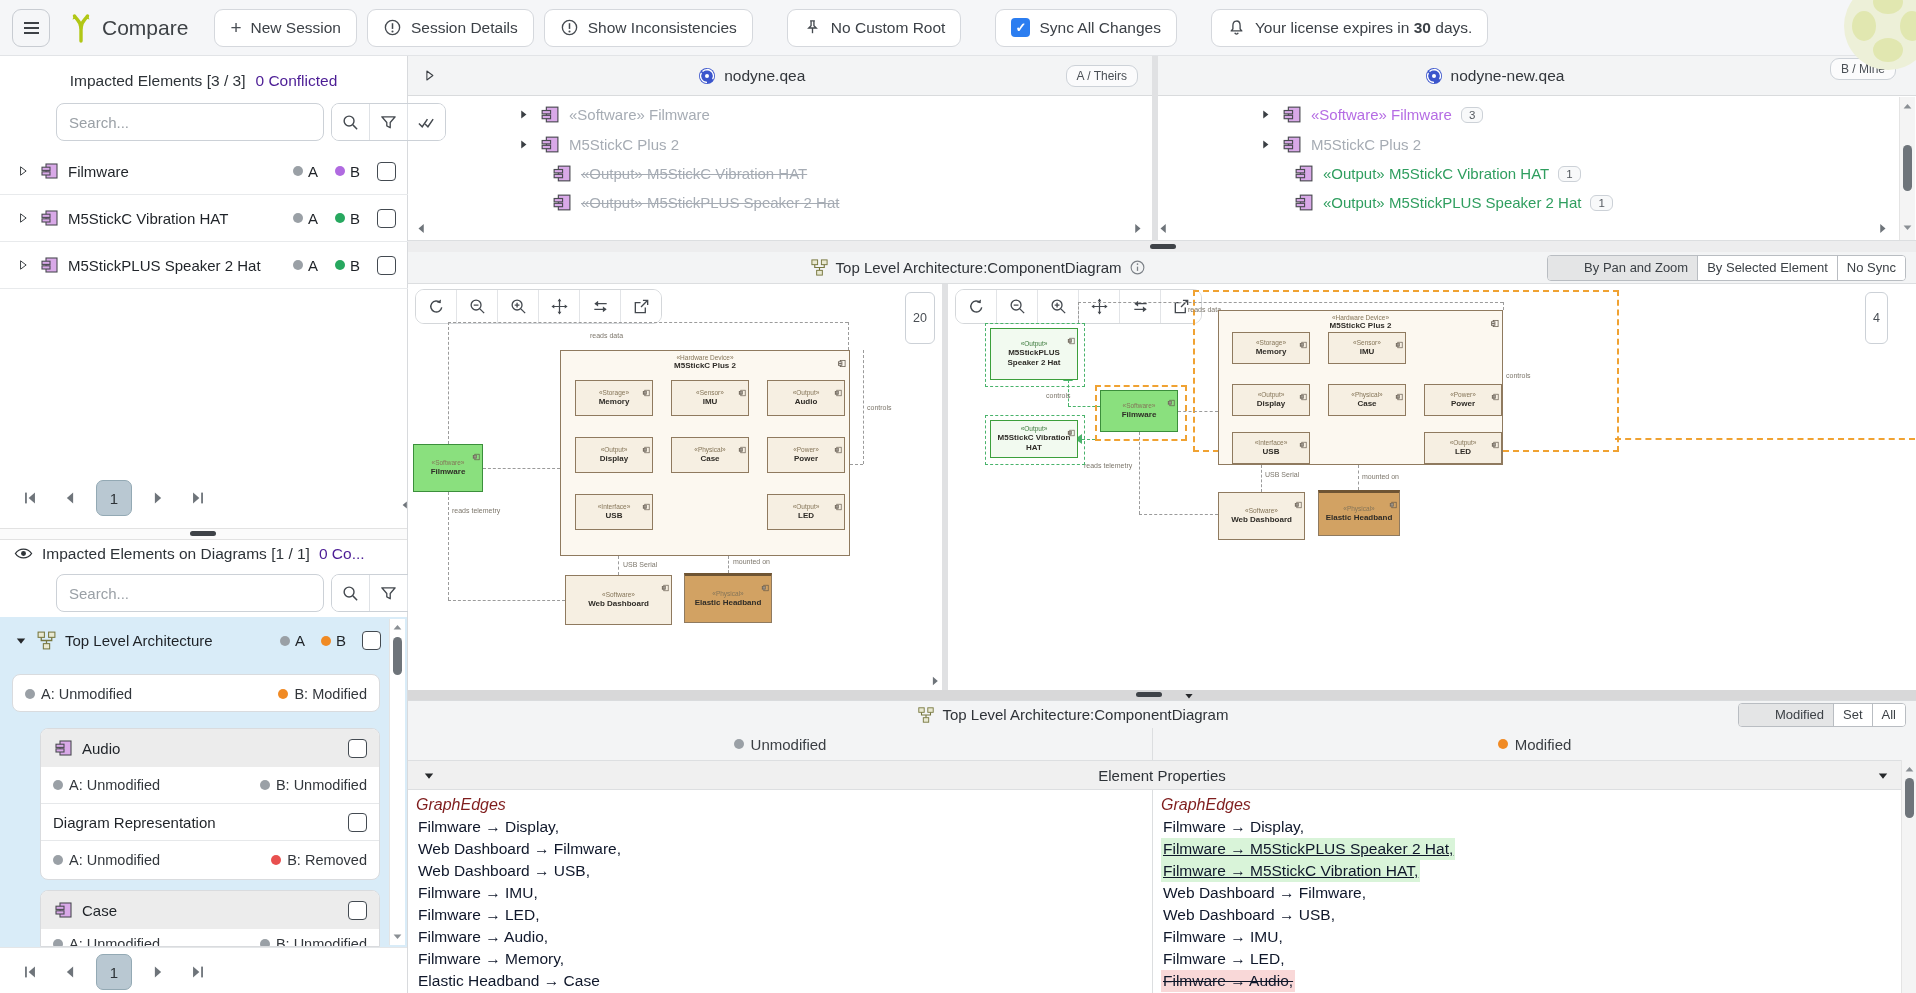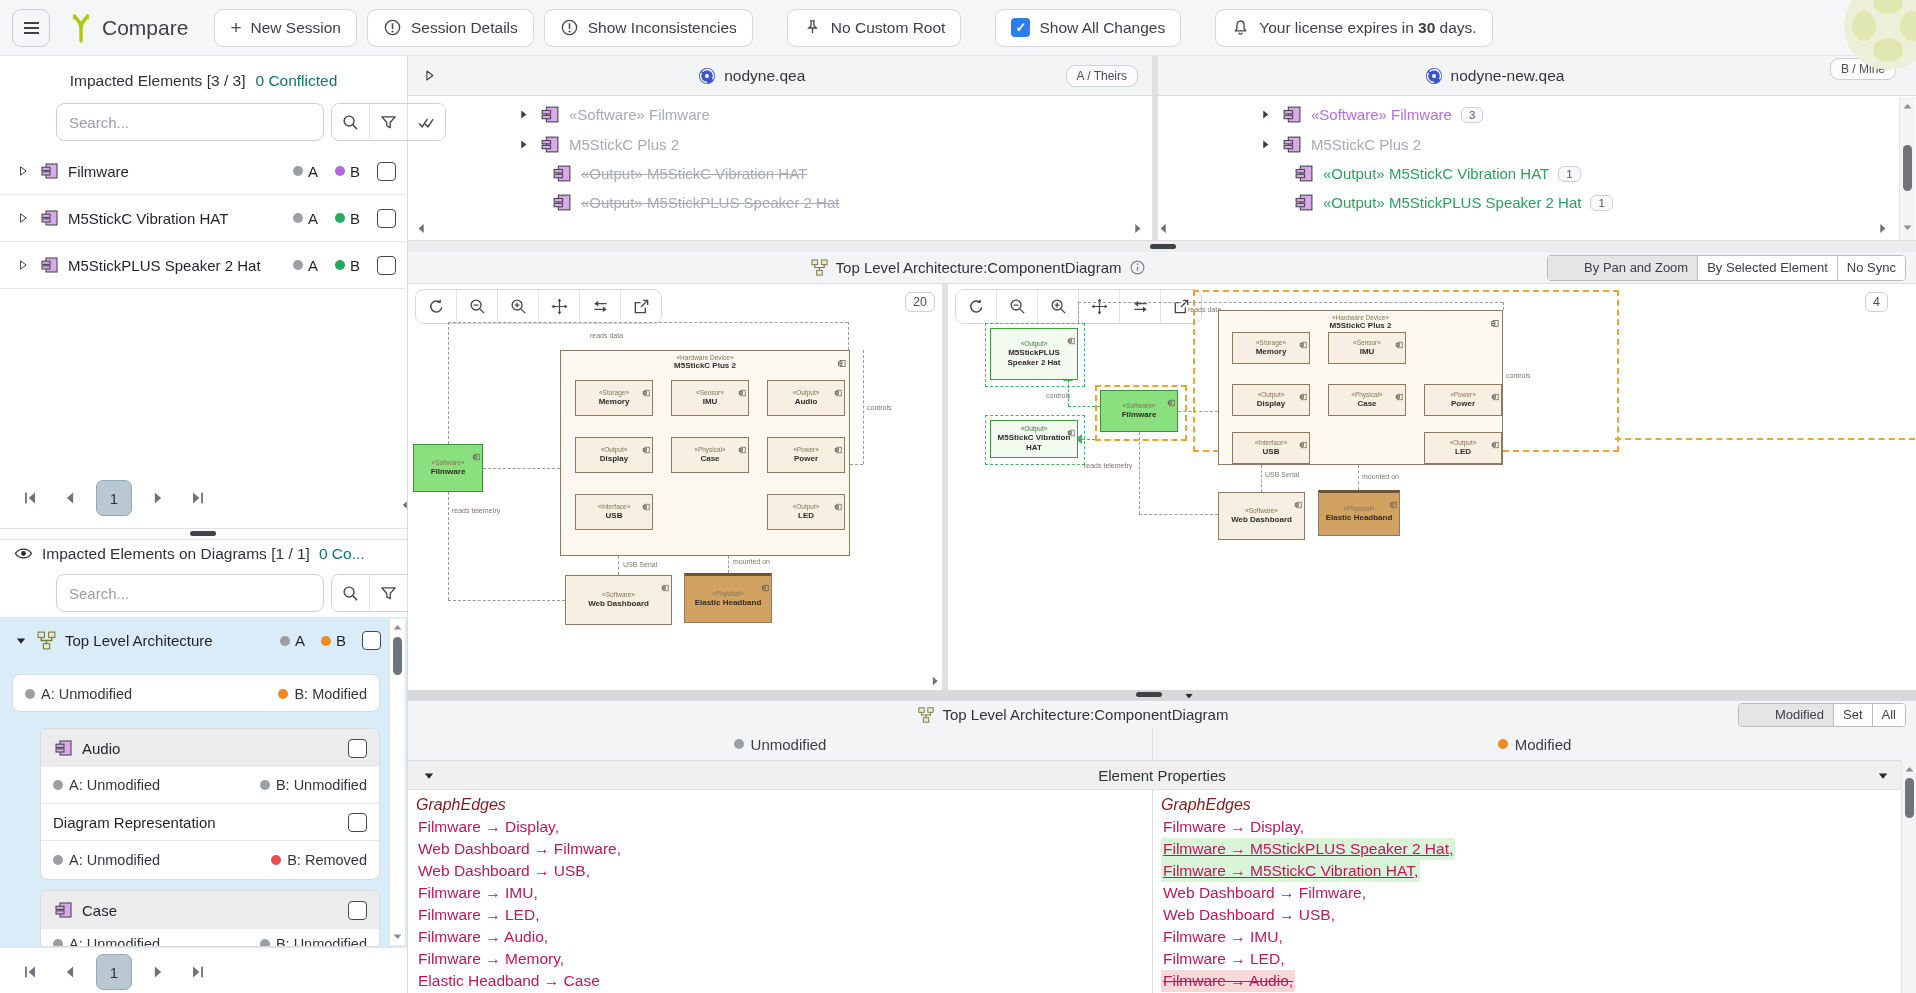--- a/index.html
+++ b/index.html
@@ -20,21 +20,21 @@
           color:#3c4147;white-space:nowrap;cursor:default;}
   .tb-btn svg{flex:0 0 auto;}
   .cbx{width:19px;height:19px;border-radius:4px;background:#2b7df0;display:inline-flex;
        align-items:center;justify-content:center;color:#fff;font-size:13px;font-weight:bold;}
   .avatar{position:absolute;right:-18px;top:-20px;width:92px;height:92px;z-index:6;}
   
   .sidebar{position:absolute;left:0;top:56px;width:408px;height:937px;background:#fff;
            border-right:1px solid #d8dadd;box-sizing:border-box;}
   .sb-title{position:absolute;left:0;width:100%;display:flex;justify-content:center;gap:10px;
             font-size:15.5px;color:#2e3338;align-items:center;}
-  .green-txt{color:#0f766e;}
+  .green-txt{color:#4c1d95;}
   .search-row{position:absolute;display:flex;gap:7px;padding-left:46px;}
   .search-input{width:268px;height:38px;border:1px solid #ccd1d7;border-radius:8px;
                 padding:0 12px;font-size:15px;color:#333;box-sizing:border-box;outline:none;
                 font-family:"Liberation Sans",sans-serif;}
   .search-input::placeholder{color:#9aa0a6;}
   .sbtn-group{display:flex;border:1px solid #ccd1d7;border-radius:8px;overflow:hidden;height:38px;box-sizing:border-box;background:#fff;}
   .sbtn{width:37px;display:flex;align-items:center;justify-content:center;background:#fff;}
   .sbtn + .sbtn{border-left:1px solid #dfe2e6;}
   .el-row{position:absolute;left:0;width:408px;height:47px;border-bottom:1px solid #e8eaec;
           display:flex;align-items:center;box-sizing:border-box;padding:0 12px 0 16px;gap:9px;
@@ -75,21 +75,21 @@
             border-bottom:1px solid #dcdee0;display:flex;align-items:center;box-sizing:border-box;}
   .seg{display:flex;border:1px solid #b9bdc2;border-radius:4px;overflow:hidden;height:24px;background:#fff;}
   .seg-btn{padding:0 9px;font-size:13px;color:#3c4146;display:flex;align-items:center;background:#fff;}
   .seg-btn + .seg-btn{border-left:1px solid #b9bdc2;}
   .seg-btn.on{background:#e4e5e6;padding-left:36px;}
   .pane{position:absolute;background:#fff;overflow:hidden;}
   .dg-toolbar{position:absolute;display:flex;border:1px solid #d4d7da;border-radius:9px;overflow:hidden;background:#fff;}
   .dg-btn{width:40px;height:33px;display:flex;align-items:center;justify-content:center;background:#fff;}
   .dg-btn + .dg-btn{border-left:1px solid #e2e4e7;}
   .num-badge{position:absolute;border:1px solid #ccd1d7;background:#fff;border-radius:6px;
-             font-size:12.5px;color:#4a4f55;padding:2px 7px;}
+             font-size:12.5px;color:#4a4f55;padding:18px 7px;}
   
   .dframe{position:absolute;background:#fcf8f0;border:1px solid #8f7a5f;box-sizing:border-box;}
   .dframe .ft{position:absolute;top:3px;left:0;width:100%;text-align:center;}
   .dframe .ft .st{font-size:6.5px;color:#857558;display:block;}
   .dframe .ft .nm{font-size:8px;font-weight:bold;color:#2f2c27;display:block;}
   .dbox{position:absolute;background:#f6efe2;border:1px solid #8f7a5f;box-sizing:border-box;
         display:flex;flex-direction:column;align-items:center;justify-content:center;text-align:center;}
   .dbox .st{font-size:6.5px;color:#857558;line-height:8px;}
   .dbox .nm{font-size:8px;font-weight:bold;color:#2f2c27;line-height:10px;}
   .dbox .mini{position:absolute;top:2px;right:2px;}
@@ -109,21 +109,21 @@
   
   .bot-hdr{position:absolute;left:408px;top:700px;width:1508px;height:28px;background:#f3f4f5;
            display:flex;align-items:center;box-sizing:border-box;border-top:1px solid #d9dbdd;}
   .legend{position:absolute;top:728px;height:32px;background:#f3f4f5;display:flex;align-items:center;
           justify-content:center;gap:7px;font-size:15px;color:#3a3e43;}
   .props-bar{position:absolute;left:408px;top:760px;width:1508px;height:30px;background:#f0f0f0;
              border-top:1px solid #dddfe1;border-bottom:1px solid #dddfe1;display:flex;align-items:center;
              justify-content:center;font-size:15px;color:#2e3338;box-sizing:border-box;}
   .edges-col{position:absolute;top:790px;bottom:0;overflow:hidden;background:#fff;}
   .edges-title{font-size:16px;font-style:italic;color:#7f1d1d;height:23px;line-height:23px;}
-  .edge{height:22px;line-height:22px;font-size:15.5px;color:#be185d;width:max-content;padding:0 2px;}
+  .edge{height:22px;line-height:22px;font-size:15.5px;color:#0f172a;width:max-content;padding:0 2px;}
   .edge.added{background:#d9f4d9;text-decoration:underline;}
   .edge.removed{background:#f9d8d8;text-decoration:line-through;}
   .scroll-tri{display:flex;align-items:center;justify-content:center;}
 </style>
 </head>
 <body>
 
 <div id="app">
 
 <svg width="0" height="0" style="position:absolute">
@@ -291,21 +291,21 @@
     <span>Show Inconsistencies</span>
   </button>
   <button class="tb-btn" style="margin-left:24px">
     <svg width="19" height="19">
           <use href="#i-pin"></use>
         </svg>
     <span>No Custom Root</span>
   </button>
   <button class="tb-btn" style="margin-left:24px">
     <span class="cbx">✓</span>
-    <span>Show All Changes</span>
+    <span>Sync All Changes</span>
   </button>
   <button class="tb-btn" style="margin-left:24px">
     <svg width="19" height="19">
           <use href="#i-bell"></use>
         </svg>
     <span><span>Your license expires in </span><b>30</b><span> days.</span></span>
   </button>
   <div class="avatar">
     <svg width="92" height="92">
           <use href="#i-avatar"></use>

